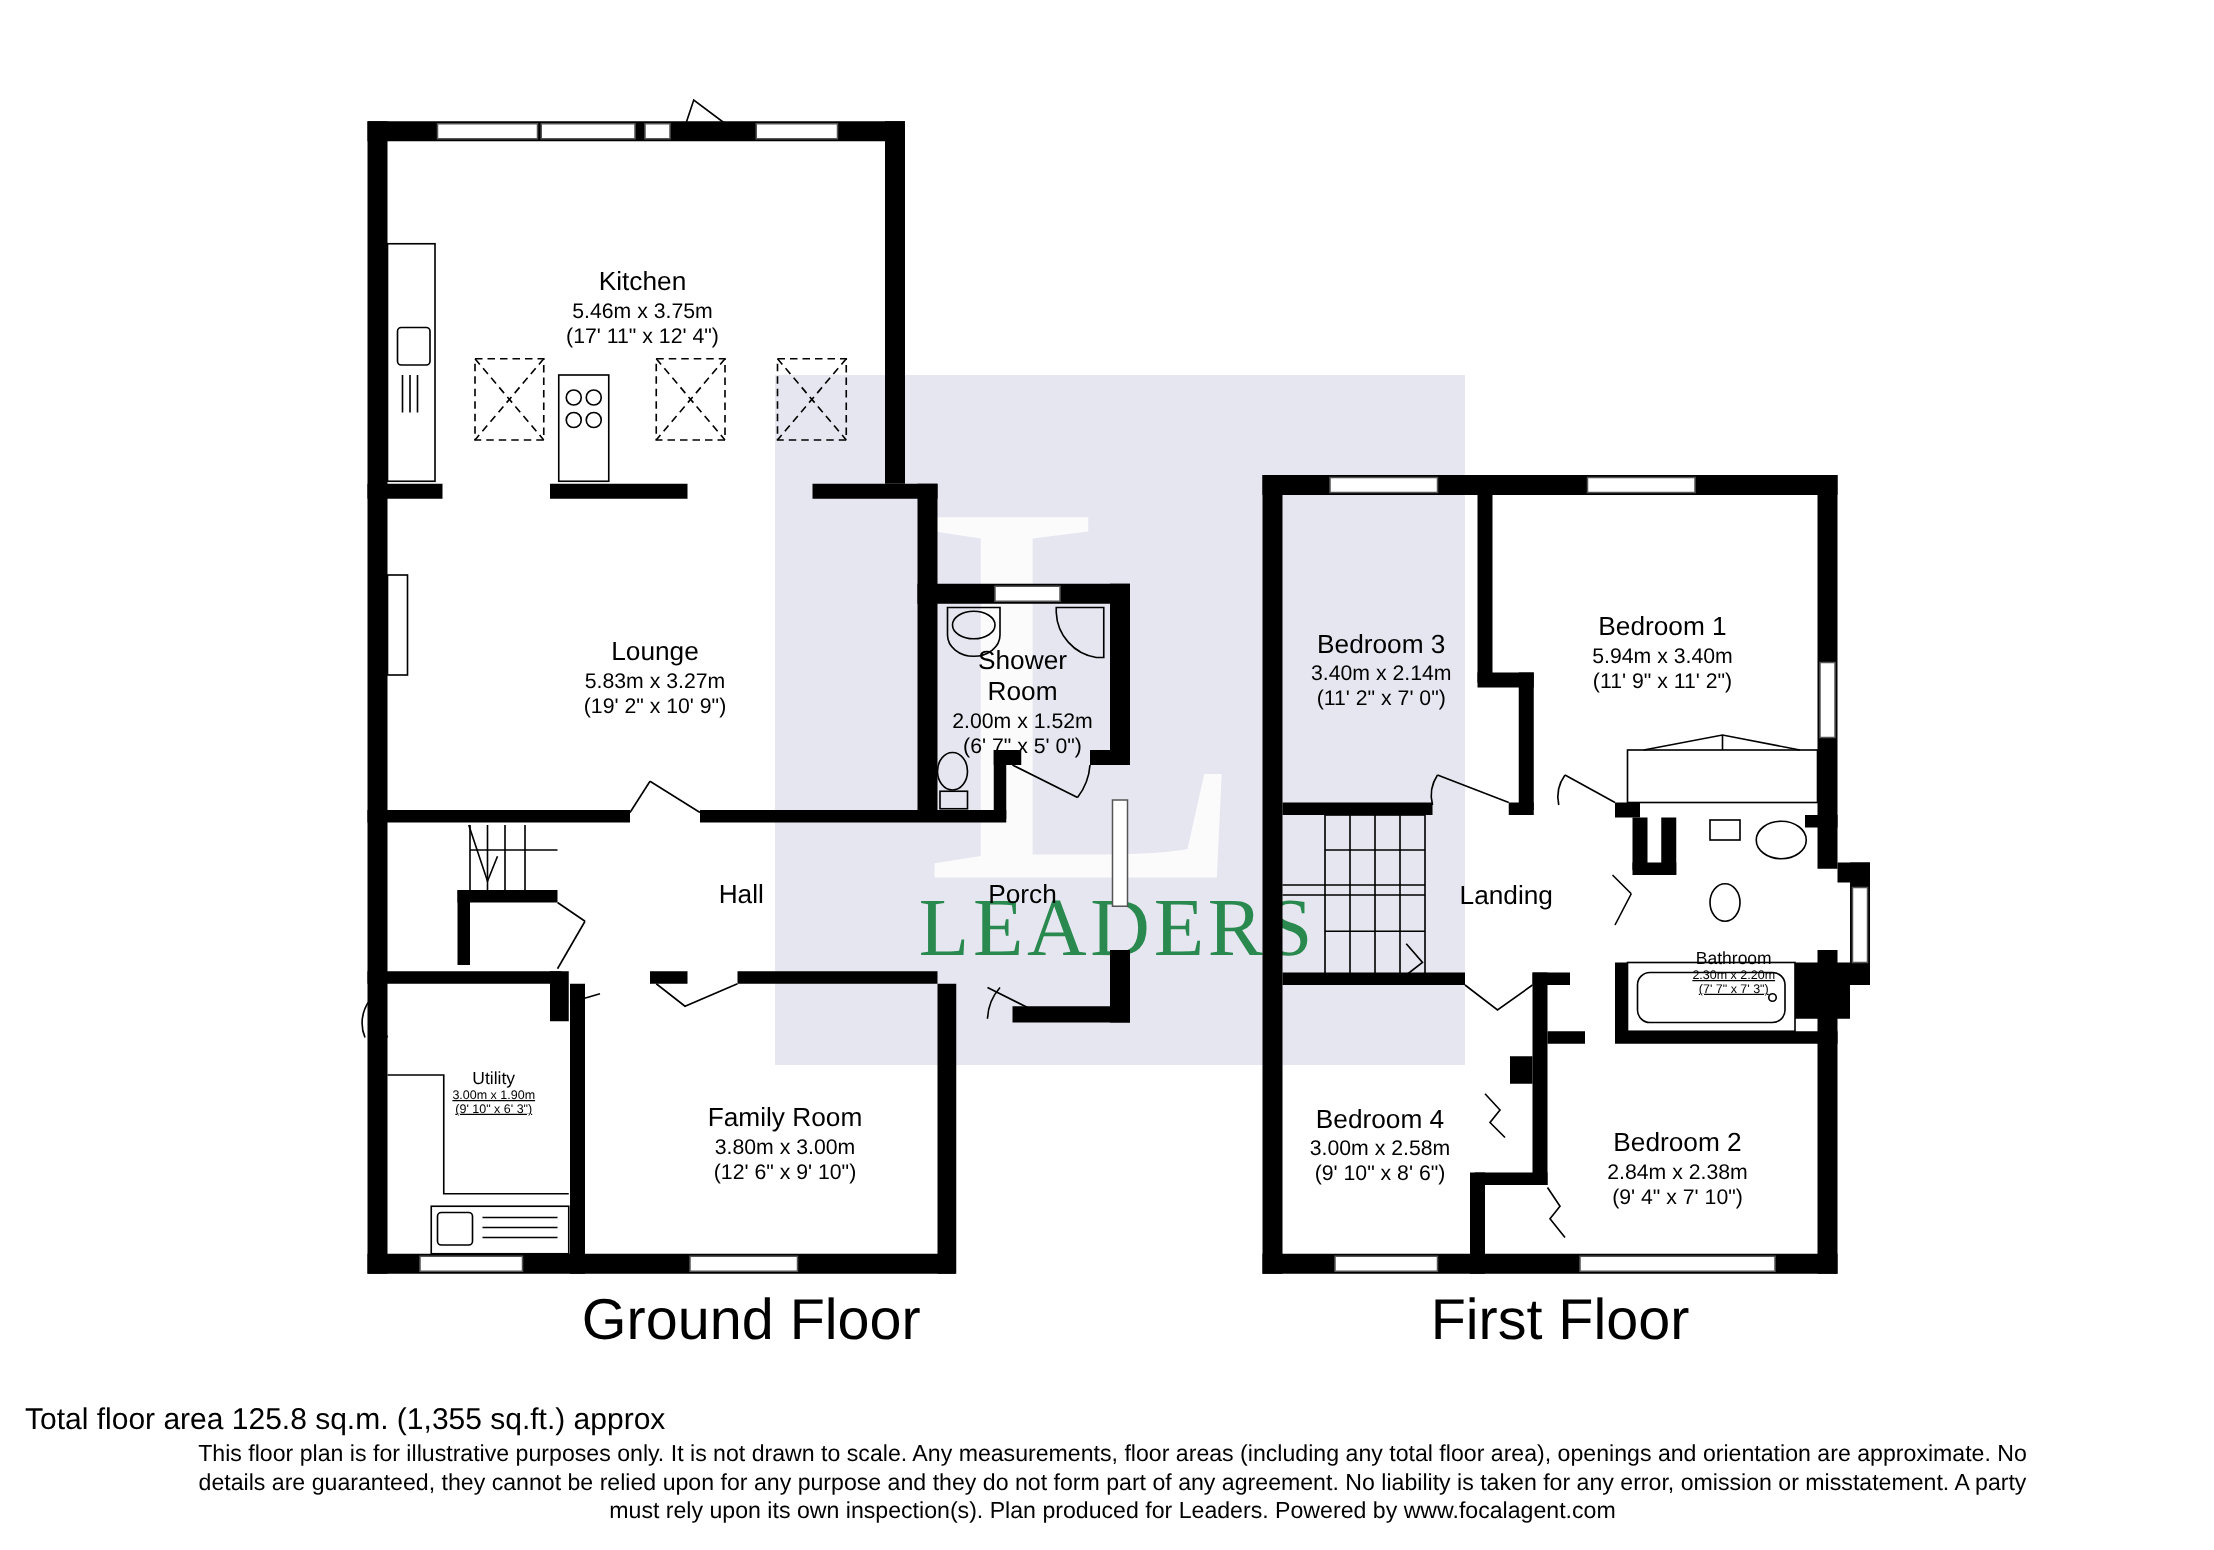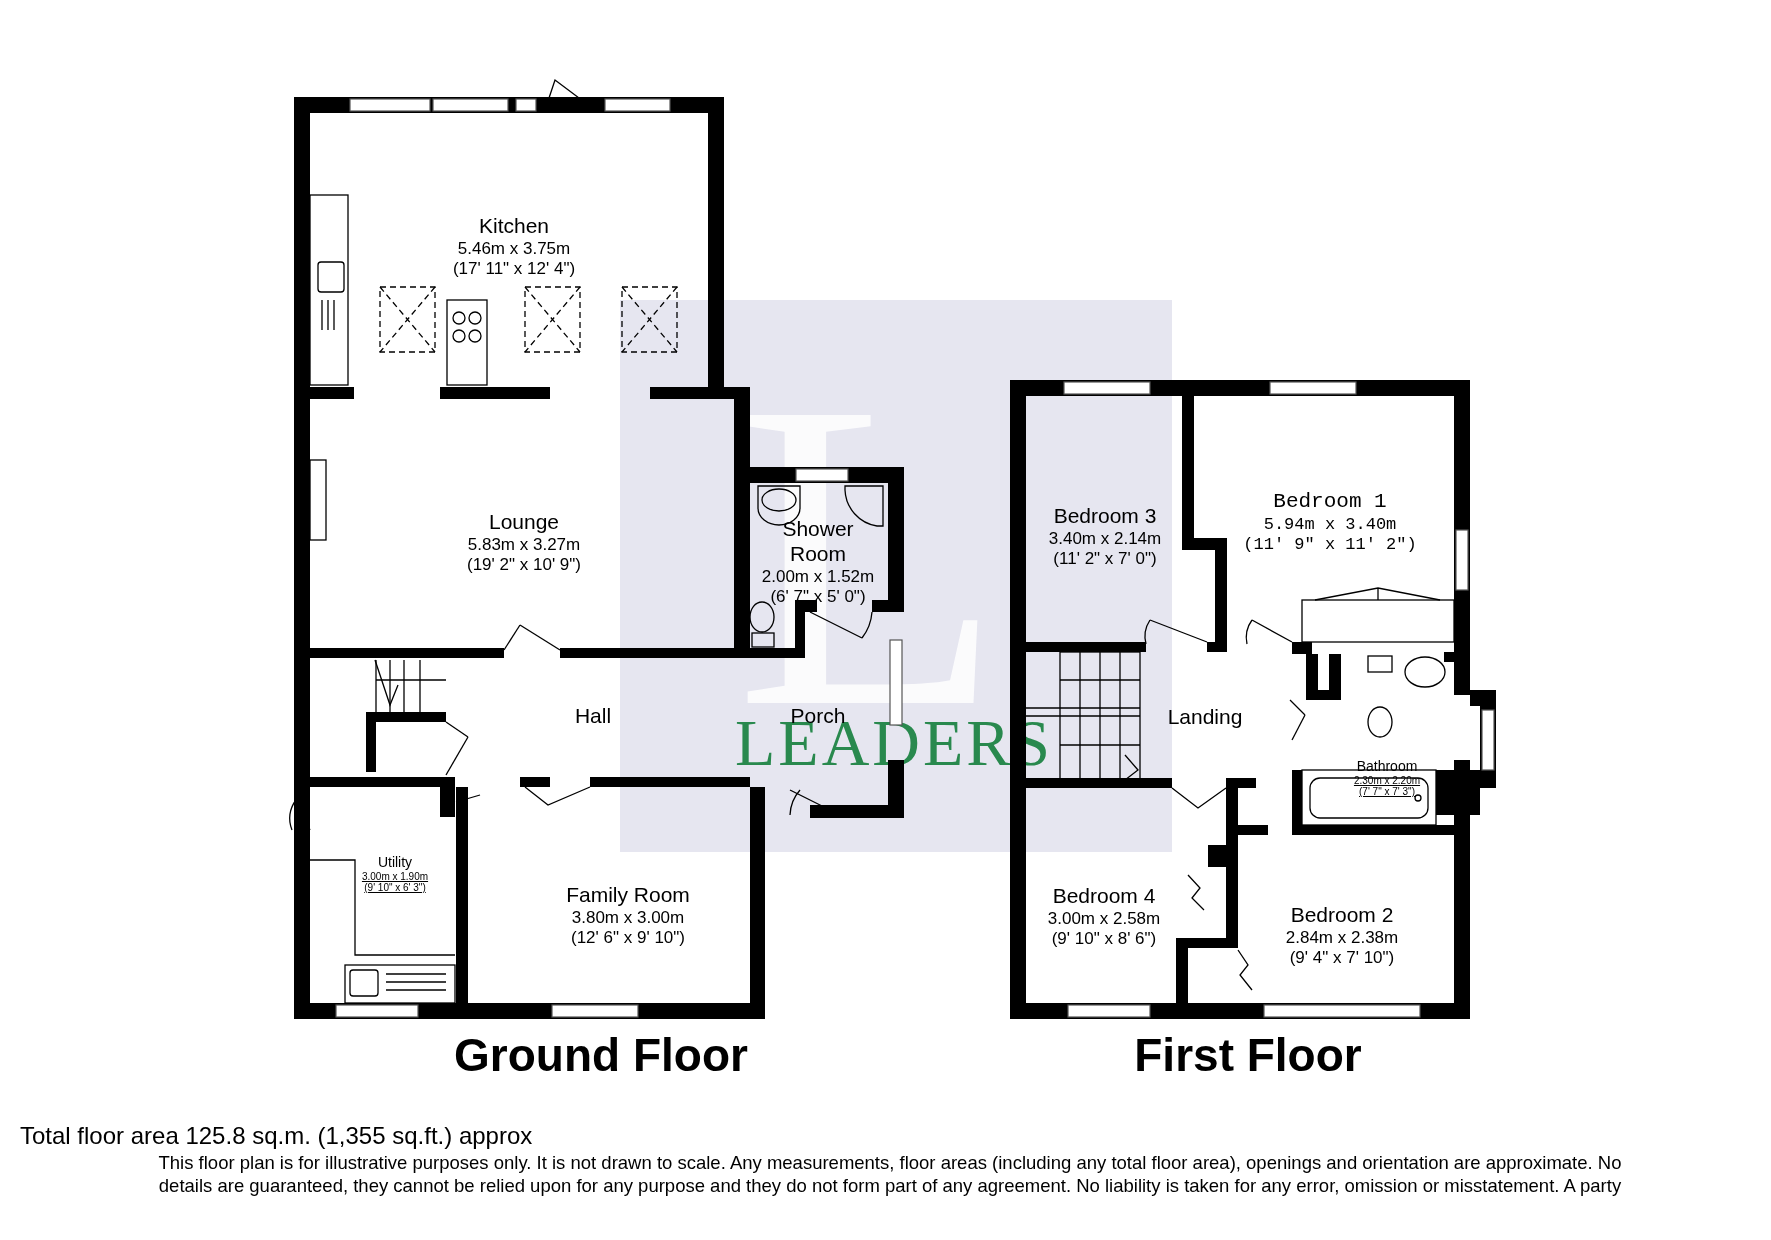--- a/index.html
+++ b/index.html
@@ -7,21 +7,21 @@
   .wm-bg { position:absolute; left:620px; top:300px; width:552px; height:552px; background:#e6e6f0; }
   .wm-letter { position:absolute; left:735px; top:335px; font-family:"Liberation Serif", serif; font-size:440px; line-height:1; color:#ffffff; opacity:0.85; }
   .wm-text { position:absolute; left:735px; top:705px; font-family:"Liberation Serif", serif; font-size:66px; letter-spacing:3px; color:#15803d; opacity:0.9; }
   svg.plan { position:absolute; left:0; top:0; }
   .room { position:absolute; text-align:center; transform:translateX(-50%); white-space:nowrap; line-height:1.18; }
   .room .name { font-size:21px; }
   .room .dim { font-size:17px; }
   .room.small .name { font-size:14px;margin-top:42px; }
   .room.small .dim { font-size:10px;text-decoration:underline; }
   .room.single .name { font-size:21px; }
-  .floor-title { position:absolute; font-weight:bold; font-size:46px; transform:translateX(-50%); white-space:nowrap; }
+  .floor-title { position:absolute; font-weight:normal; font-size:46px; transform:translateX(-50%); white-space:nowrap; }
   .total { position:absolute; left:20px; top:1122px; font-size:24px; }
   .disclaimer { position:absolute; left:40px; top:1152px; width:1700px; font-size:18.5px; text-align:center; line-height:1.22; }
 </style>
 </head>
 <body>
 
 <div class="wm-bg"></div>
 <div class="wm-letter">L</div>
 <div class="wm-text">LEADERS</div>
 
@@ -258,21 +258,21 @@
   <div class="dim">3.80m x 3.00m</div>
   <div class="dim">(12' 6" x 9' 10")</div>
 </div>
 
 <div class="room" style="left:1105px; top:504px;">
   <div class="name">Bedroom 3</div>
   <div class="dim">3.40m x 2.14m</div>
   <div class="dim">(11' 2" x 7' 0")</div>
 </div>
 
-<div class="room" style="left:1330px; top:490px;font-family:Liberation Mono, monospace;">
+<div class="room" style="left:1330px; top:490px;">
   <div class="name">Bedroom 1</div>
   <div class="dim">5.94m x 3.40m</div>
   <div class="dim">(11' 9" x 11' 2")</div>
 </div>
 
 <div class="room single" style="left:1205px; top:705px;text-align:center;">
   <div class="name">Landing</div>
 </div>
 
 <div class="room small" style="left:1387px; top:716px;">
@@ -293,13 +293,14 @@
   <div class="dim">(9' 4" x 7' 10")</div>
 </div>
 
 <div class="floor-title" style="left:601px; top:1028px;">Ground Floor</div>
 <div class="floor-title" style="left:1248px; top:1028px;">First Floor</div>
 
 <div class="total">Total floor area 125.8 sq.m. (1,355 sq.ft.) approx</div>
 <div class="disclaimer">
   <div>This floor plan is for illustrative purposes only. It is not drawn to scale. Any measurements, floor areas (including any total floor area), openings and orientation are approximate. No</div>
   <div>details are guaranteed, they cannot be relied upon for any purpose and they do not form part of any agreement. No liability is taken for any error, omission or misstatement. A party</div>
+  <div>must rely upon its own inspection(s). Plan produced for Leaders. Powered by www.focalagent.com</div>
 </div>
 
 </body></html>

